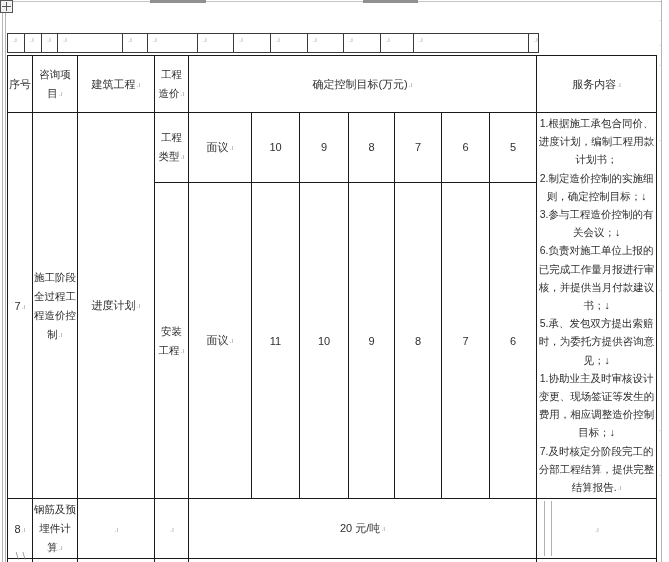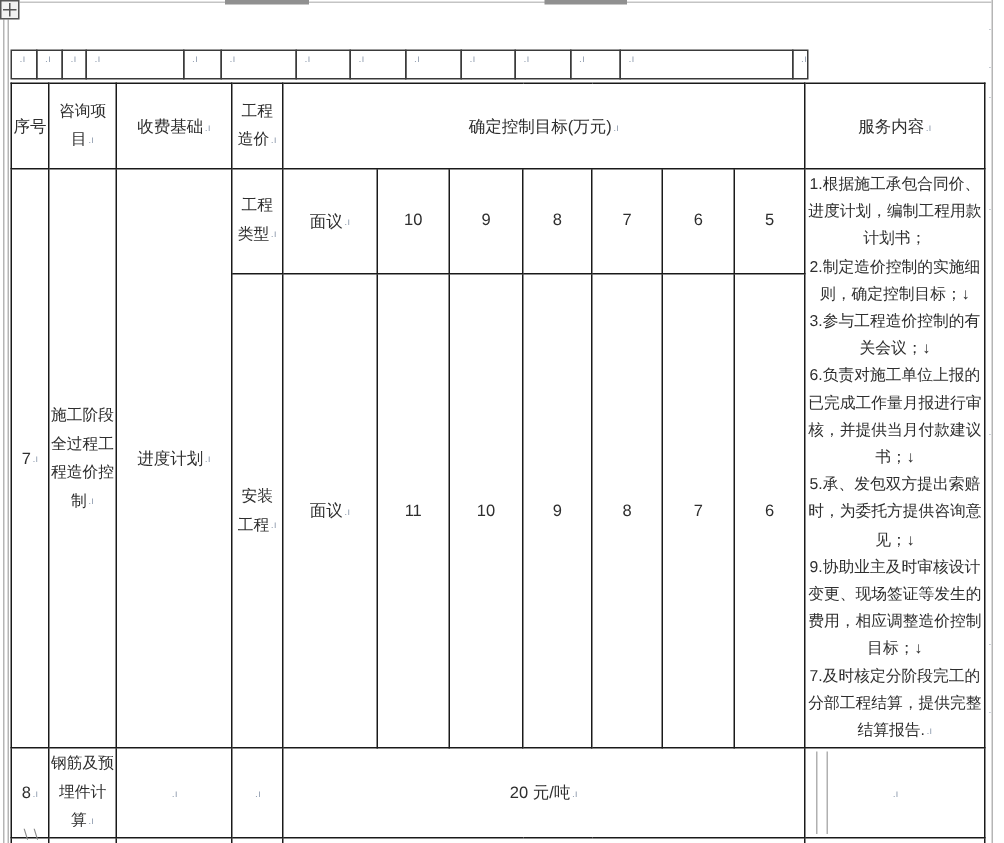--- a/index.html
+++ b/index.html
@@ -97,21 +97,21 @@
       <col style="width:47px">
         <col style="width:48px">
         <col style="width:47px">
         <col style="width:120px">
     </colgroup>
 
     <tbody>
         <tr style="height:57px">
       <td><span>序号</span></td>
       <td class="cjk"><span>咨询项目</span><span class="eoc">.ı</span></td>
-      <td><span>收费基础</span><span class="eoc">.ı</span></td>
+      <td><span>建筑工程</span><span class="eoc">.ı</span></td>
       <td class="cjk"><span>工程造价</span><span class="eoc">.ı</span></td>
       <td colspan="7"><span>确定控制目标(万元)</span><span class="eoc">.ı</span></td>
       <td><span>服务内容</span><span class="eoc">.ı</span></td>
     </tr>
 
     <tr style="height:54px">
       <td rowspan="2"><span>7</span><span class="eoc">.ı</span></td>
       <td rowspan="2" class="cjk"><span>施工阶段全过程工程造价控制</span><span class="eoc">.ı</span></td>
       <td rowspan="2"><span>进度计划</span><span class="eoc">.ı</span></td>
       <td class="cjk"><span>工程类型</span><span class="eoc">.ı</span></td>
@@ -121,21 +121,21 @@
       <td class="num"><span>8</span></td>
       <td class="num"><span>7</span></td>
       <td class="num"><span>6</span></td>
       <td class="num"><span>5</span></td>
       <td rowspan="2" class="svc">
         <div class="svc-line"><span>1.根据施工承包合同价、进度计划，编制工程用款计划书；</span></div>
         <div class="svc-line"><span>2.制定造价控制的实施细则，确定控制目标；↓</span></div>
         <div class="svc-line"><span>3.参与工程造价控制的有关会议；↓</span></div>
         <div class="svc-line"><span>6.负责对施工单位上报的已完成工作量月报进行审核，并提供当月付款建议书；↓</span></div>
         <div class="svc-line"><span>5.承、发包双方提出索赔时，为委托方提供咨询意见；↓</span></div>
-        <div class="svc-line"><span>9.协助业主及时审核设计变更、现场签证等发生的费用，相应调整造价控制目标；↓</span></div>
+        <div class="svc-line"><span>1.协助业主及时审核设计变更、现场签证等发生的费用，相应调整造价控制目标；↓</span></div>
         <div class="svc-line"><span>7.及时核定分阶段完工的分部工程结算，提供完整结算报告.</span><span class="eoc">.ı</span></div>
       </td>
     </tr>
 
     <tr style="height:244px">
       <td class="cjk"><span>安装工程</span><span class="eoc">.ı</span></td>
       <td><span>面议</span><span class="eoc">.ı</span></td>
       <td class="num"><span>11</span></td>
       <td class="num"><span>10</span></td>
       <td class="num"><span>9</span></td>

